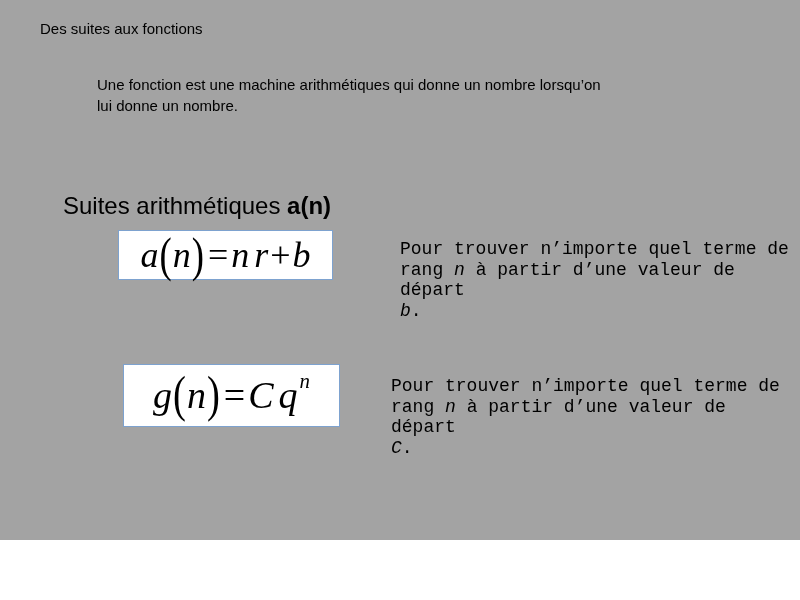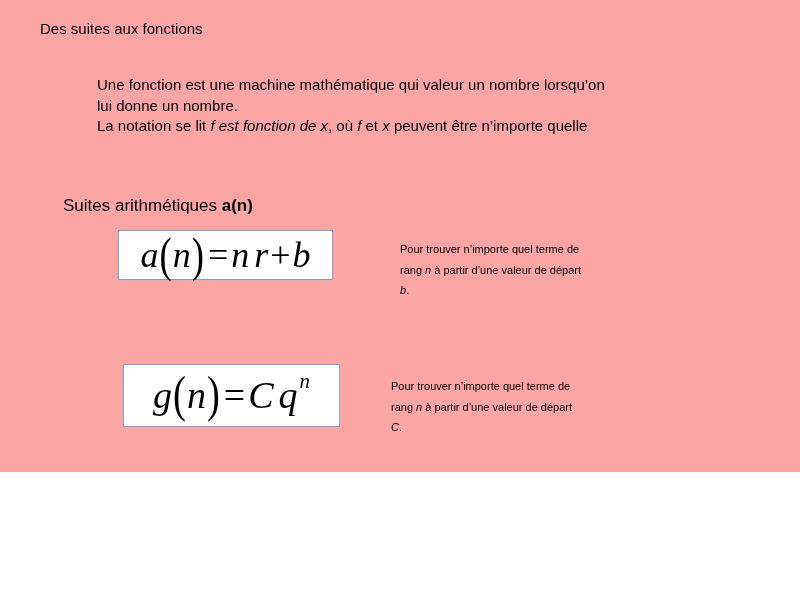--- a/index.html
+++ b/index.html
@@ -1,28 +1,28 @@
 <!DOCTYPE html>
 <html><head>
 <meta charset="utf-8">
 <style>
   html,body{margin:0;padding:0;background:#ffffff;}
   .slide{
-    position:relative;width:800px;height:472px;background:#fca5a5;
+    position:relative;width:800px;height:540px;background:#a3a3a3;
     font-family:"Liberation Sans",sans-serif;color:#000000;overflow:hidden;
   }
   .title{position:absolute;left:40px;top:20px;font-size:15px;line-height:18px;}
   .intro{position:absolute;left:97px;top:75px;font-size:15px;line-height:20.5px;}
   .line{white-space:pre-wrap;}
   .it{font-style:italic;}
   .b{font-weight:bold;}
-  .heading{position:absolute;left:63px;font-size:17px;line-height:26px;}
+  .heading{position:absolute;left:63px;font-size:24px;line-height:26px;}
   .h-arith{top:193px;}
   .h-geo{top:325px;}
-  .note{position:absolute;font-size:11px;line-height:20.5px;}
+  .note{position:absolute;font-size:18px;line-height:20.5px;font-family:Liberation Mono, monospace;}
   .note-arith{left:400px;top:239px;}
   .note-geo{left:391px;top:376px;}
   .formula-box{
     position:absolute;display:flex;align-items:center;justify-content:center;
     border:1.5px solid #7da2cf;background:#ffffff;white-space:nowrap;
     font-family:"Liberation Serif",serif;font-style:italic;
   }
   .box-arith{left:118px;top:230px;width:213px;height:48px;font-size:36px;}
   .box-geo{left:123px;top:364px;width:215px;height:59px;font-size:38px;padding-bottom:2px;}
   .paren{
@@ -35,23 +35,22 @@
   .sup{font-size:0.55em;font-style:italic;position:relative;top:-0.62em;margin-left:2px;}
 </style>
 </head>
 <body>
 
 <div class="slide">
 
   <div class="title">Des suites aux fonctions</div>
 
   <div class="intro">
-    <div class="line">Une fonction est une machine mathématique qui valeur un nombre lorsqu’on</div>
+    <div class="line">Une fonction est une machine arithmétiques qui donne un nombre lorsqu’on</div>
     <div class="line">lui donne un nombre.</div>
-    <div class="line"><span>La notation se lit </span><span class="it">f est fonction de x</span><span>, où </span><span class="it">f</span><span> et </span><span class="it">x</span><span> peuvent être n’importe quelle</span></div>
   </div>
 
   <div class="heading h-arith"><span>Suites arithmétiques </span><span class="b">a(n)</span></div>
 
   <div class="formula-box box-arith">
     <span>a</span>
       <span class="paren">(</span>
       <span>n</span>
       <span class="paren">)</span>
       <span class="eq">=</span>

